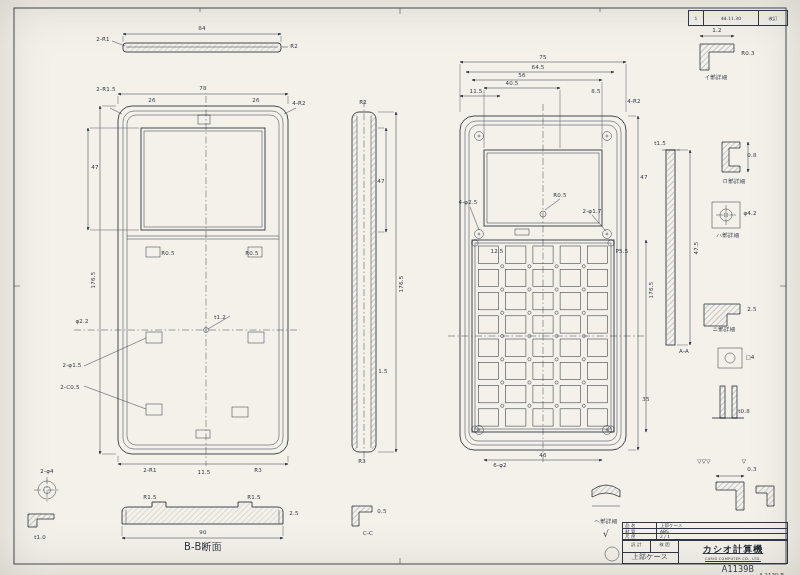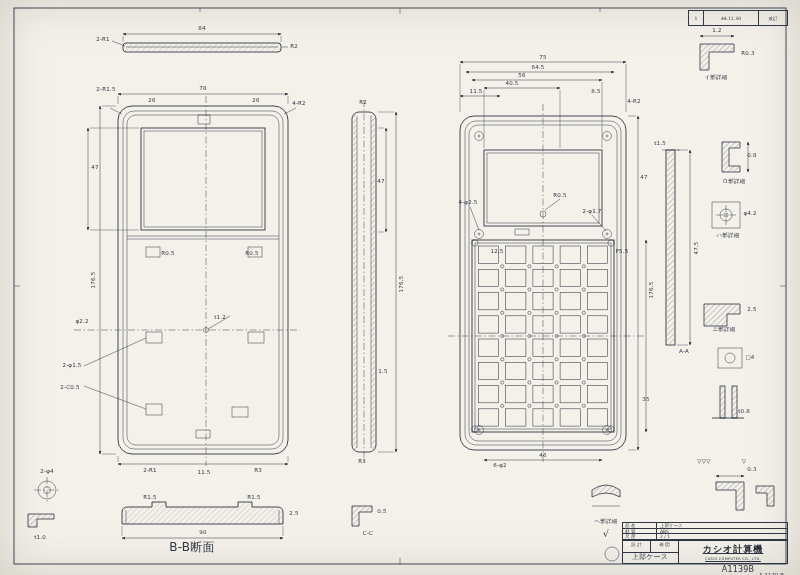--- a/index.html
+++ b/index.html
@@ -391,21 +391,21 @@
       <span class="ann" style="left: 728px; top: 236px;">ハ部詳細</span>
       <span class="ann" style="left: 752px; top: 310px;">2.5</span>
       <span class="ann" style="left: 724px; top: 330px;">ニ部詳細</span>
       <span class="ann" style="left: 750px; top: 358px;">□4</span>
       <span class="ann" style="left: 744px; top: 412px;">t0.8</span>
       <span class="ann" style="left: 704px; top: 462px;">▽▽▽</span>
       <span class="ann" style="left: 744px; top: 462px;">▽</span>
       <span class="ann" style="left: 47px; top: 472px;">2-φ4</span>
       <span class="ann" style="left: 40px; top: 538px;">t1.0</span>
       <span class="ann" style="left: 203px; top: 533px;">90</span>
-      <span class="ann" style="left: 192px; top: 547px; font-size: 12px;">B-B断面</span>
+      <span class="ann" style="left: 203px; top: 547px; font-size: 10px;">B-B断面</span>
       <span class="ann" style="left: 150px; top: 498px;">R1.5</span>
       <span class="ann" style="left: 254px; top: 498px;">R1.5</span>
       <span class="ann" style="left: 294px; top: 514px;">2.5</span>
       <span class="ann" style="left: 368px; top: 534px;">C-C</span>
       <span class="ann" style="left: 382px; top: 512px;">0.5</span>
       <span class="ann" style="left: 606px; top: 522px;">ヘ部詳細</span>
       <span class="ann" style="left: 752px; top: 470px;">0.3</span>
       <span class="ann" style="left: 650px; top: 557px; font-size: 7px;">上部ケース</span>
       <span class="ann" style="left: 606px; top: 534px; font-size: 9px;">√</span>
       <span class="ann" style="left: 738px; top: 570px; font-size: 8px;">A1139B</span>

